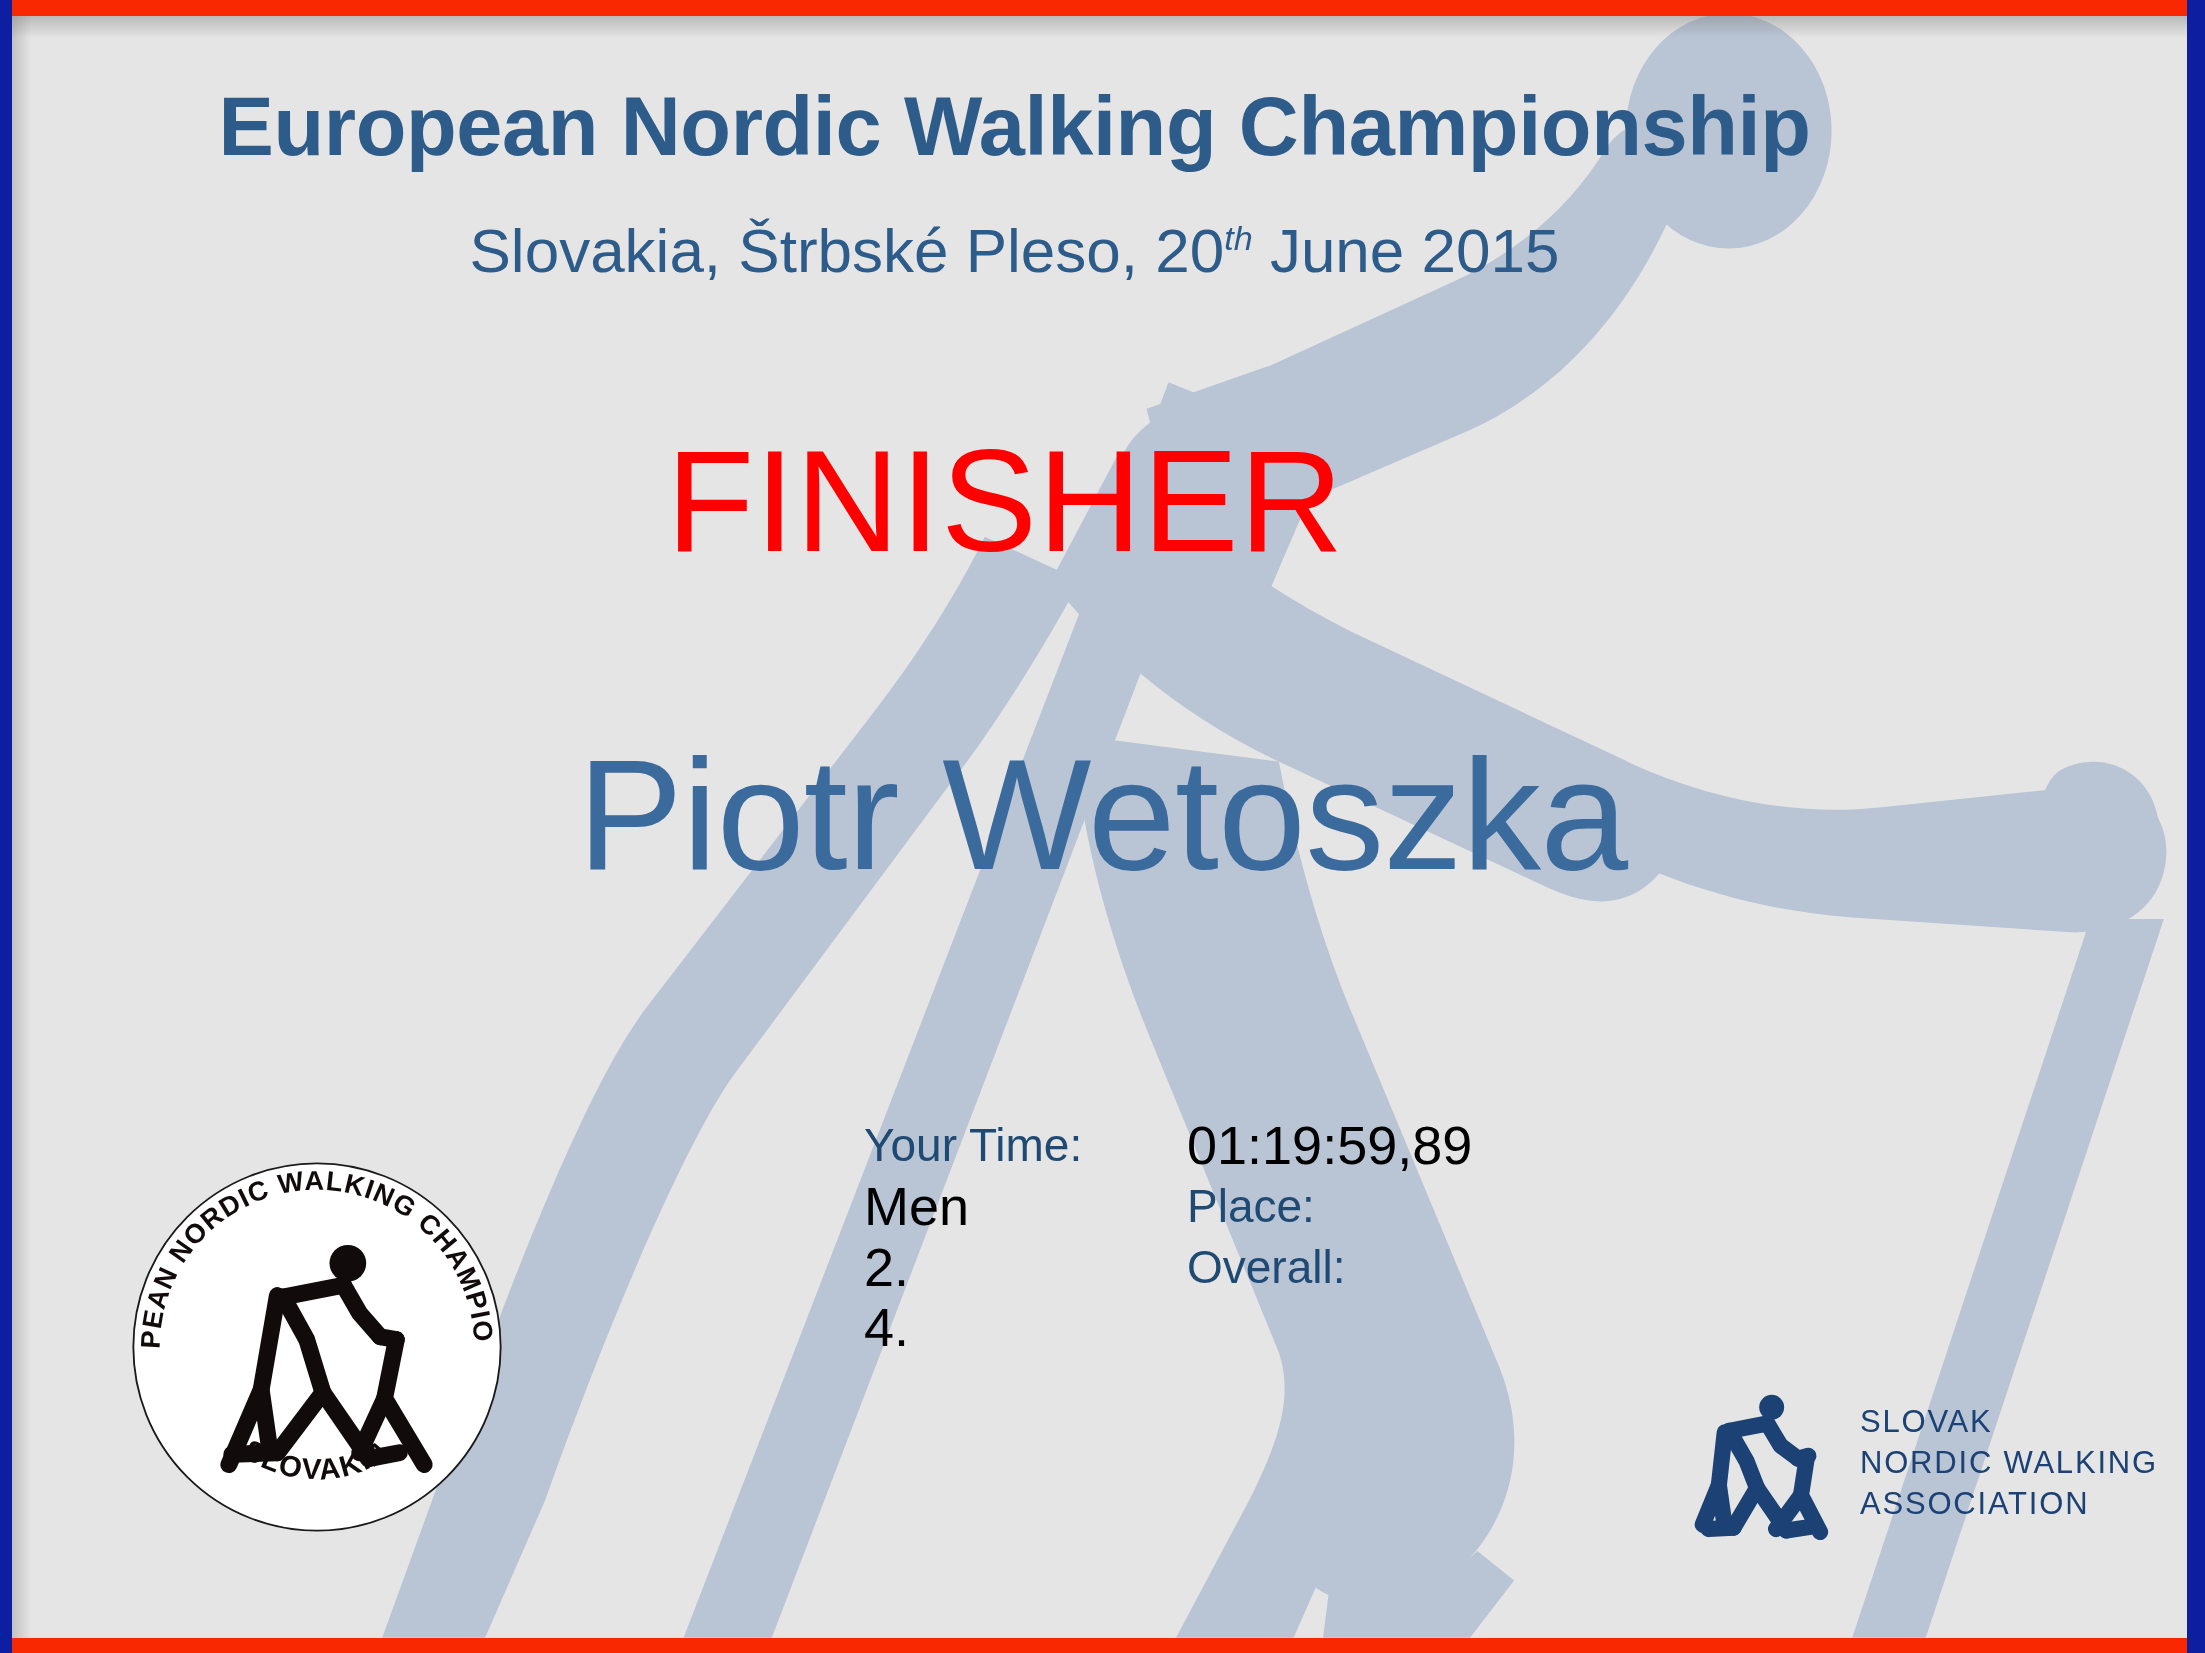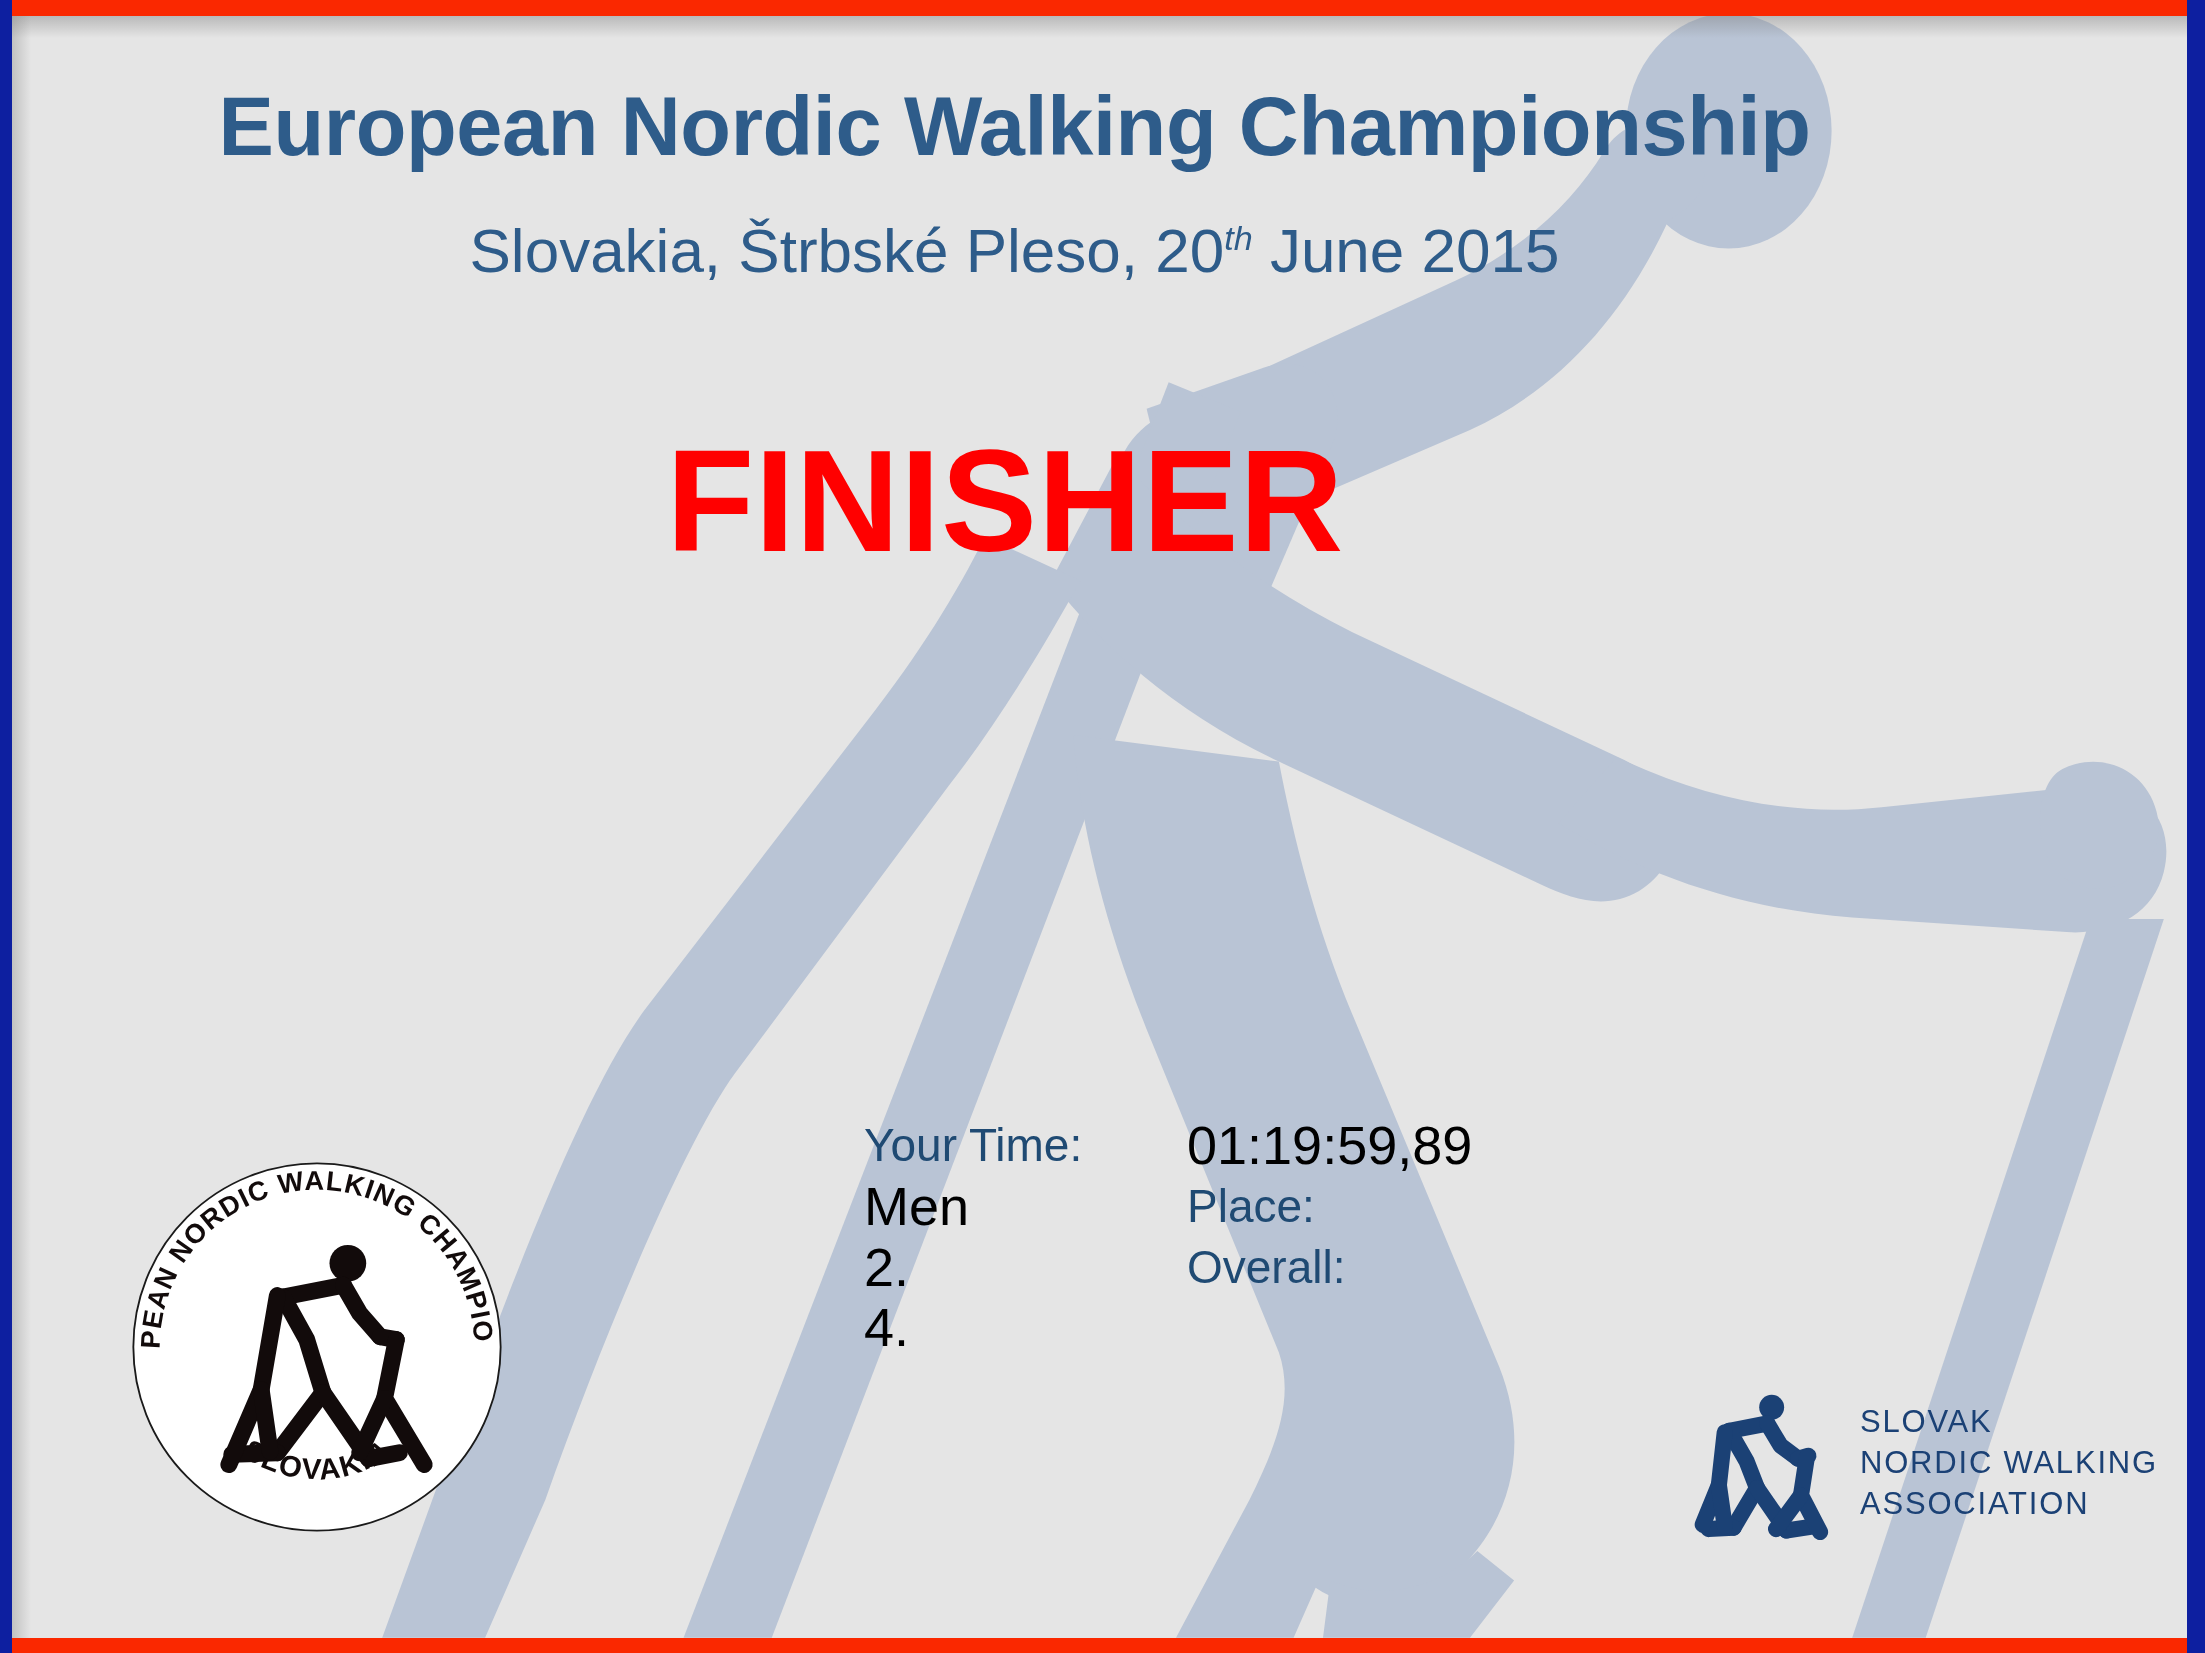--- a/index.html
+++ b/index.html
@@ -105,21 +105,21 @@
     line-height: 0;
     font-style: italic;
   }
 
   .finisher {
     position: absolute;
     left: 0; top: 419px;
     width: 2010px;
     text-align: center;
     font-size: 144px;
-    font-weight: bold;
+    font-weight: normal;
     color: #ff0000;
     letter-spacing: 0.7px;
     mix-blend-mode: multiply;
   }
 
   .athlete-name {
     position: absolute;
     left: 0; top: 724px;
     width: 2205px;
     text-align: center;
@@ -273,20 +273,21 @@
   <div class="text-layer">
 
     <div class="title">European Nordic Walking Championship</div>
 
     <div class="subtitle">
       <span>Slovakia, Štrbské Pleso, 20</span><sup>th</sup><span> June 2015</span>
     </div>
 
     <div class="finisher">FINISHER</div>
 
+    <div class="athlete-name">Piotr Wetoszka</div>
 
     <div class="results">
       <div class="res-label">Your Time:</div>
       <div class="res-value">01:19:59,89</div>
 
       <div class="res-value">Men</div>
 
       <div class="res-label">Place:</div>
       <div class="res-value">2.</div>
 

